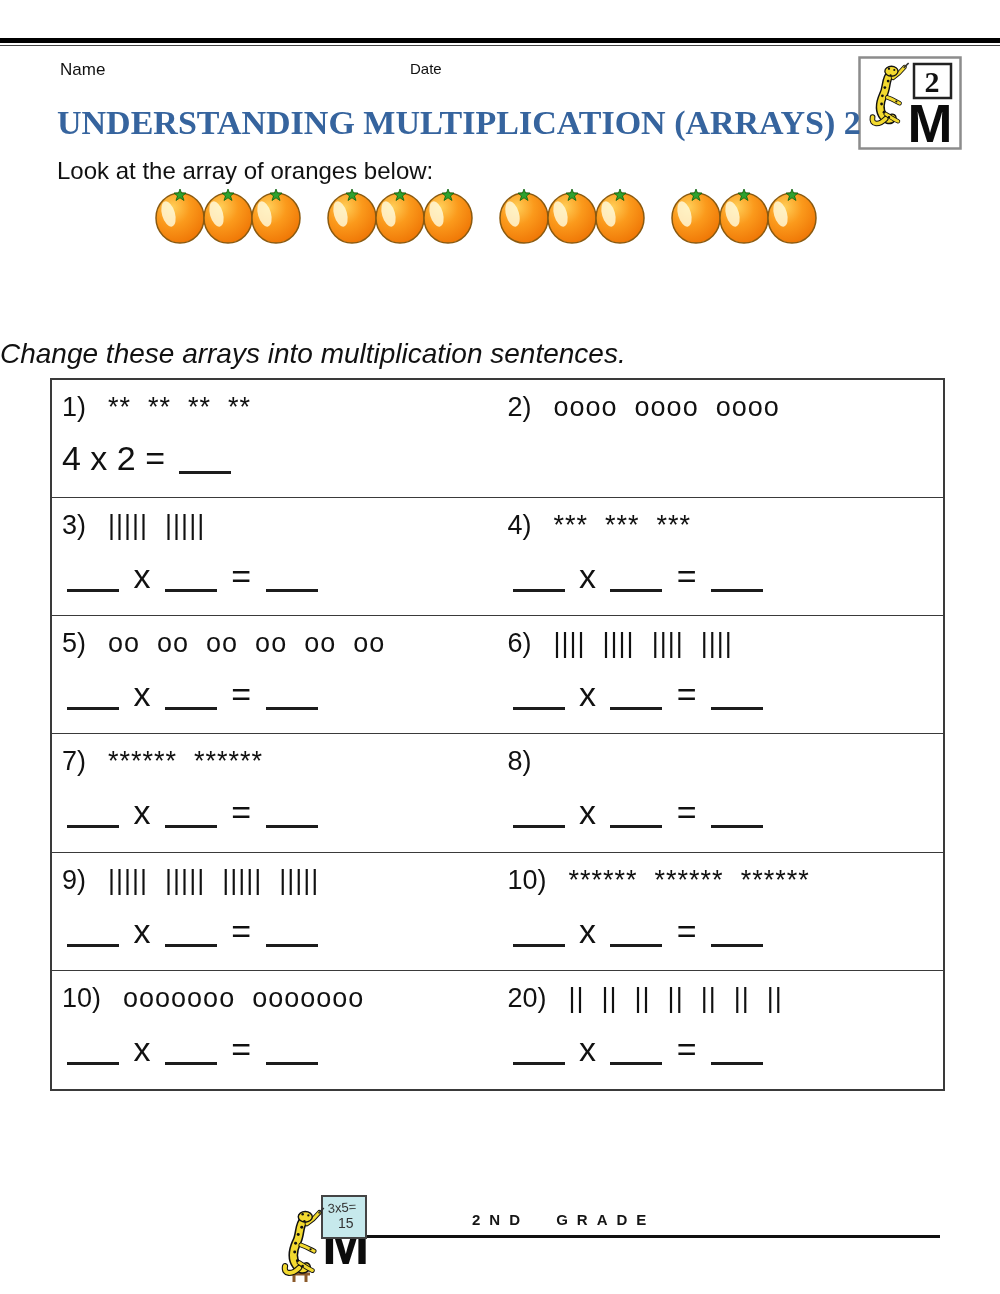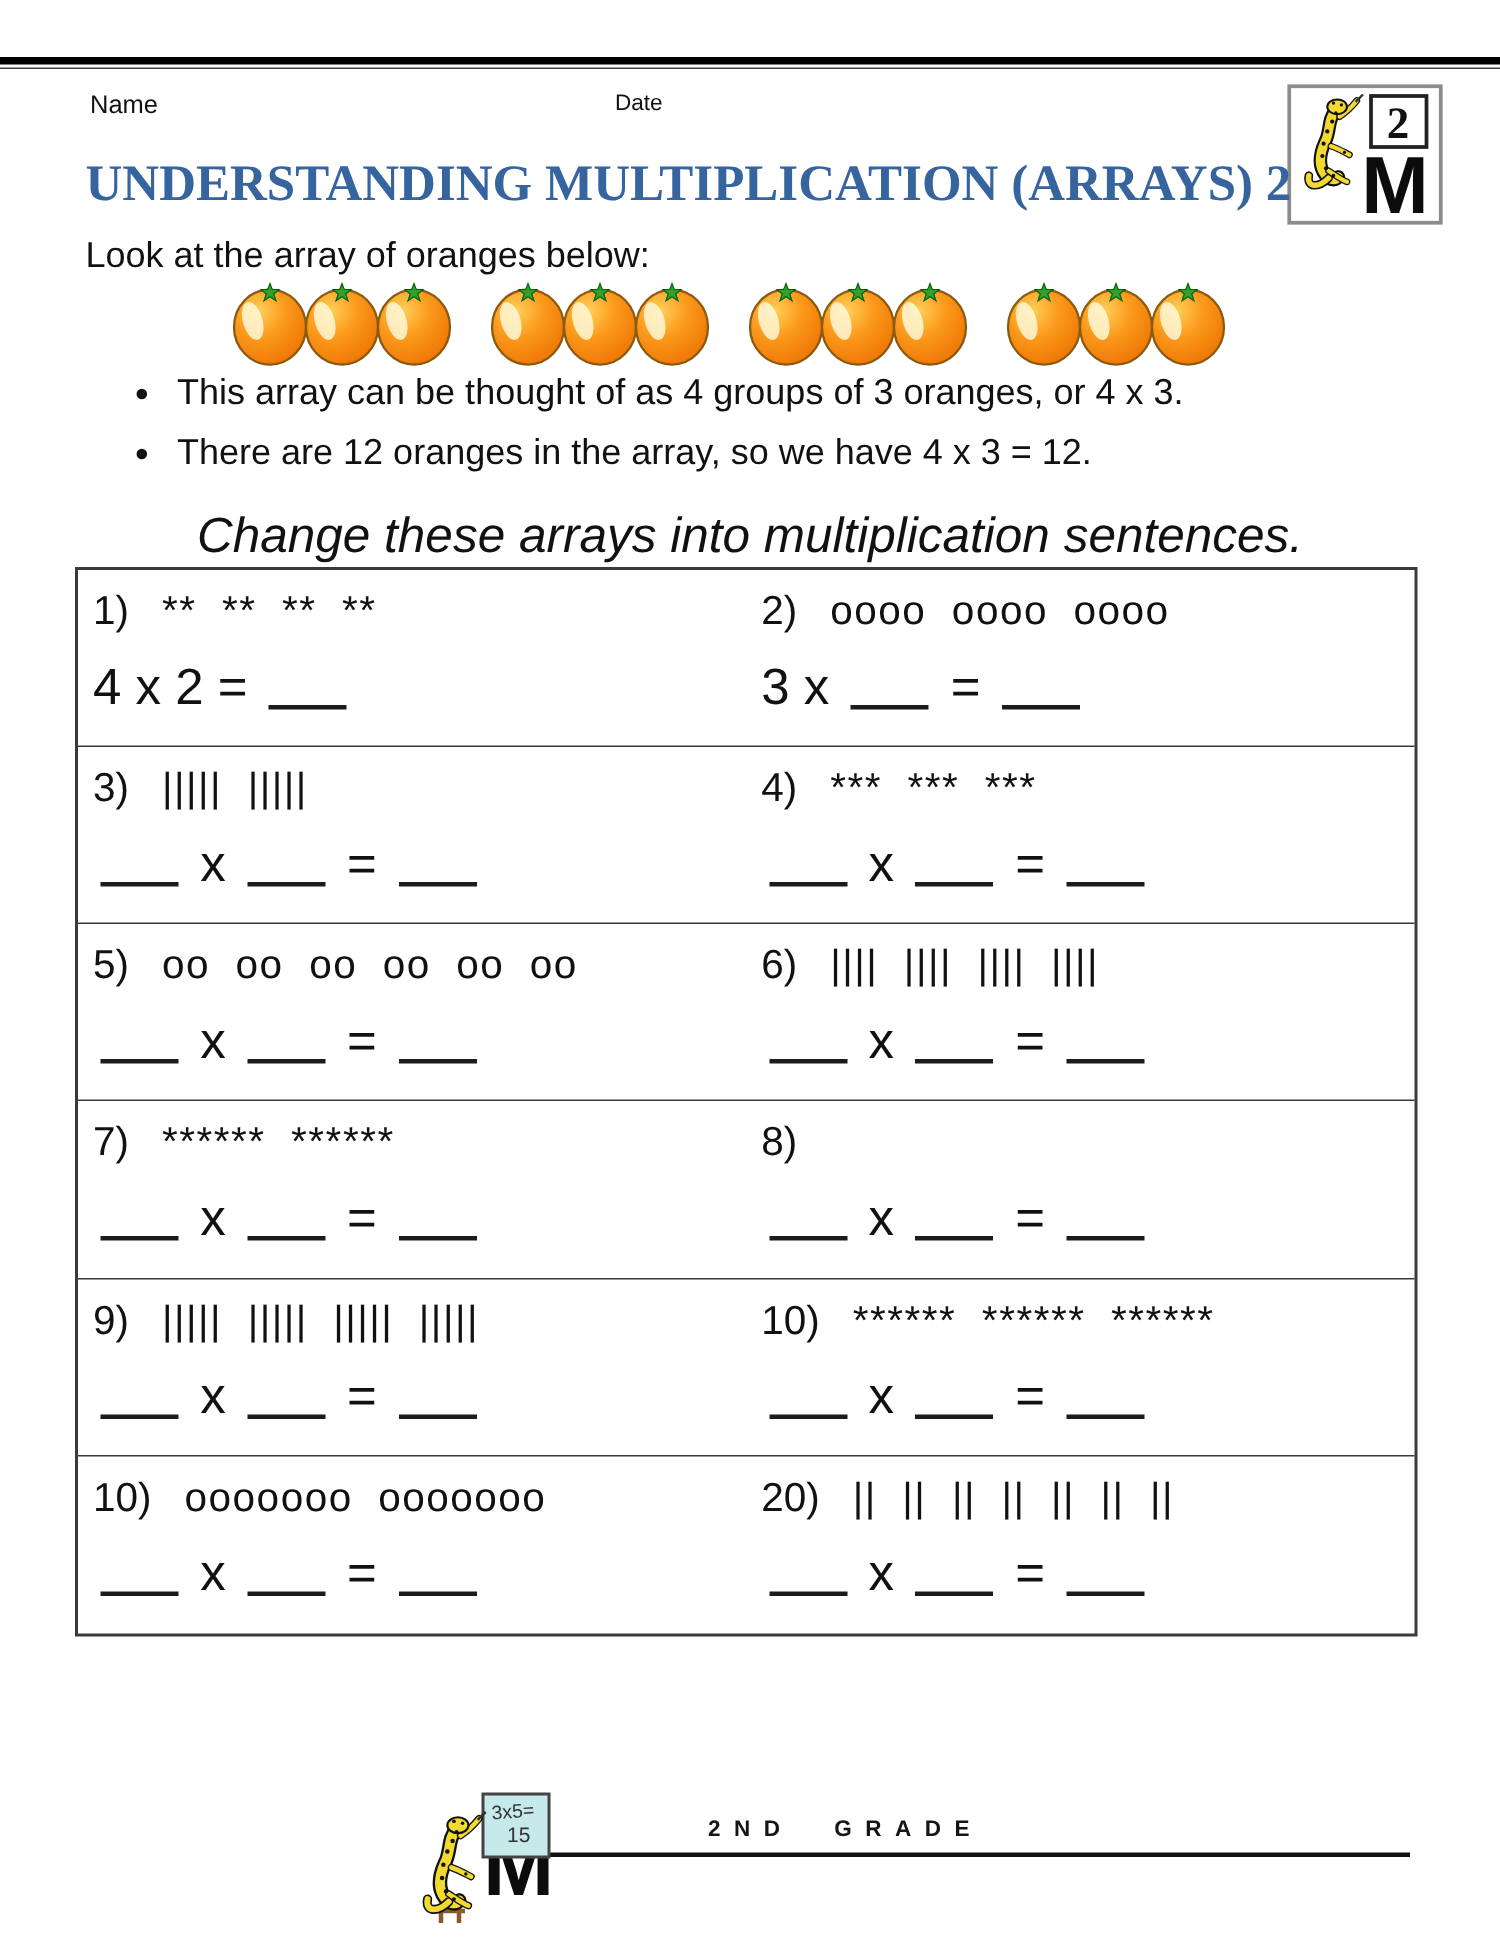--- a/index.html
+++ b/index.html
@@ -22,22 +22,22 @@
 
   .orange-array { position:absolute; left:154px; top:188px; display:flex; gap:24px; }
   .orange-group { display:flex; }
   .orange { width:52px; height:56px; }
   .orange + .orange { margin-left:-4px; }
 
   .bullets { position:absolute; left:90px; top:248px; list-style:none; }
   .bullets li { font-size:24px; margin-bottom:12px; position:relative; padding-left:28px; }
   .bullets li::before { content:"•"; position:absolute; left:0; top:-1px; font-size:26px; }
 
-  .instruction { position:absolute; left:0; top:338px; width:1000px; text-align:center;
-                 font-style:italic; font-size:33px; }
+  .instruction { position:absolute; left:0; top:338px; width:1000px; text-align:left;
+                 font-style:italic; font-size:28px; }
 
   .ptable { position:absolute; left:50px; top:378px; width:895px; height:713px;
             border:2px solid #3a3a3a; display:grid; grid-template-columns:1fr 1fr;
             grid-auto-rows:1fr; }
   .cell { padding:12px 6px 0 10px; border-bottom:1.5px solid #3a3a3a; overflow:hidden; }
   .cell:nth-last-child(-n+2) { border-bottom:none; }
   .prob-line { display:flex; gap:22px; align-items:flex-start; font-size:27px; }
   .prob-label { flex:none; }
   .symbols { white-space:pre; letter-spacing:1px; }
   .caption { text-align:left; font-size:34px; margin-top:16px; }
@@ -163,41 +163,36 @@
         </svg>
         <svg class="orange" viewBox="0 0 52 56">
           <use href="#orange-def"></use>
         </svg>
         <svg class="orange" viewBox="0 0 52 56">
           <use href="#orange-def"></use>
         </svg>
       </div>
     </div>
 
-  <ul class="bullets">
-    <li>This array can be thought of as 4 groups of 3 oranges, or 4 x 3.</li>
-    <li>There are 12 oranges in the array, so we have 4 x 3 = 12.</li>
-  </ul>
 
   <p class="instruction">Change these arrays into multiplication sentences.</p>
 
   <div class="ptable" id="problems">
       <div class="cell">
         <div class="prob-line">
           <span class="prob-label">1)</span>
           <span class="symbols">**  **  **  **</span>
         </div>
         <div class="caption">4 x 2 = <span class="blank"></span></div>
       </div>
       <div class="cell">
         <div class="prob-line">
           <span class="prob-label">2)</span>
           <span class="symbols">oooo  oooo  oooo</span>
         </div>
-        <div class="caption">3 x <span class="blank"></span> = <span class="blank"></span></div>
       </div>
       <div class="cell">
         <div class="prob-line">
           <span class="prob-label">3)</span>
           <span class="symbols">|||||  |||||</span>
         </div>
         <div class="caption"><span class="blank"></span> x <span class="blank"></span> = <span class="blank"></span></div>
       </div>
       <div class="cell">
         <div class="prob-line">

